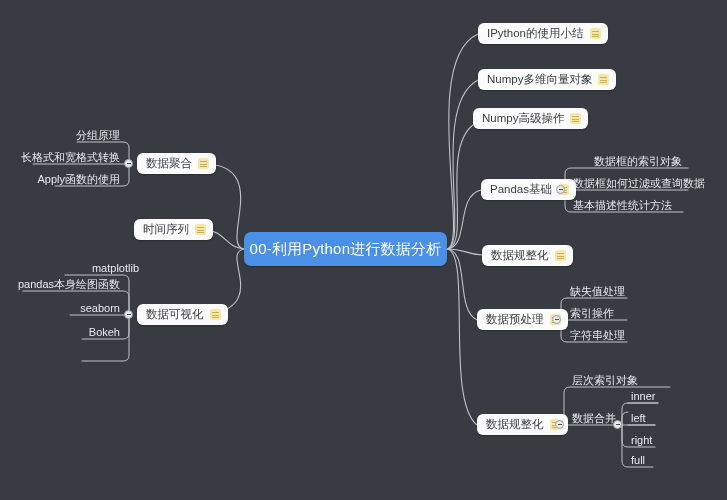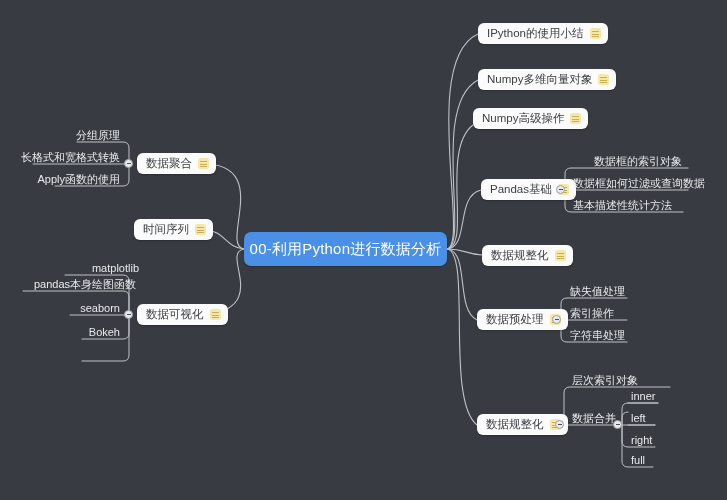--- a/index.html
+++ b/index.html
@@ -235,17 +235,17 @@
     <span class="note-icon"></span>
   </div>
 
   <div class="node" style="left:137px; top:304px;">
     <span class="label">数据可视化</span>
     <span class="note-icon"></span>
   </div>
   <div class="toggle" style="left:124px; top:310px;"></div>
 
   <div class="leaf left" style="left:0px; top:262px; width:120px;margin-left:19px;">matplotlib</div>
-  <div class="leaf left" style="left:16px; top:278px; width:120px;">pandas本身绘图函数</div>
+  <div class="leaf left" style="left:0px; top:278px; width:120px;">pandas本身绘图函数</div>
   <div class="leaf left" style="left:0px; top:302px; width:120px;">seaborn</div>
   <div class="leaf left" style="left:0px; top:326px; width:120px;">Bokeh</div>
 
 </div>
 
 </body></html>

